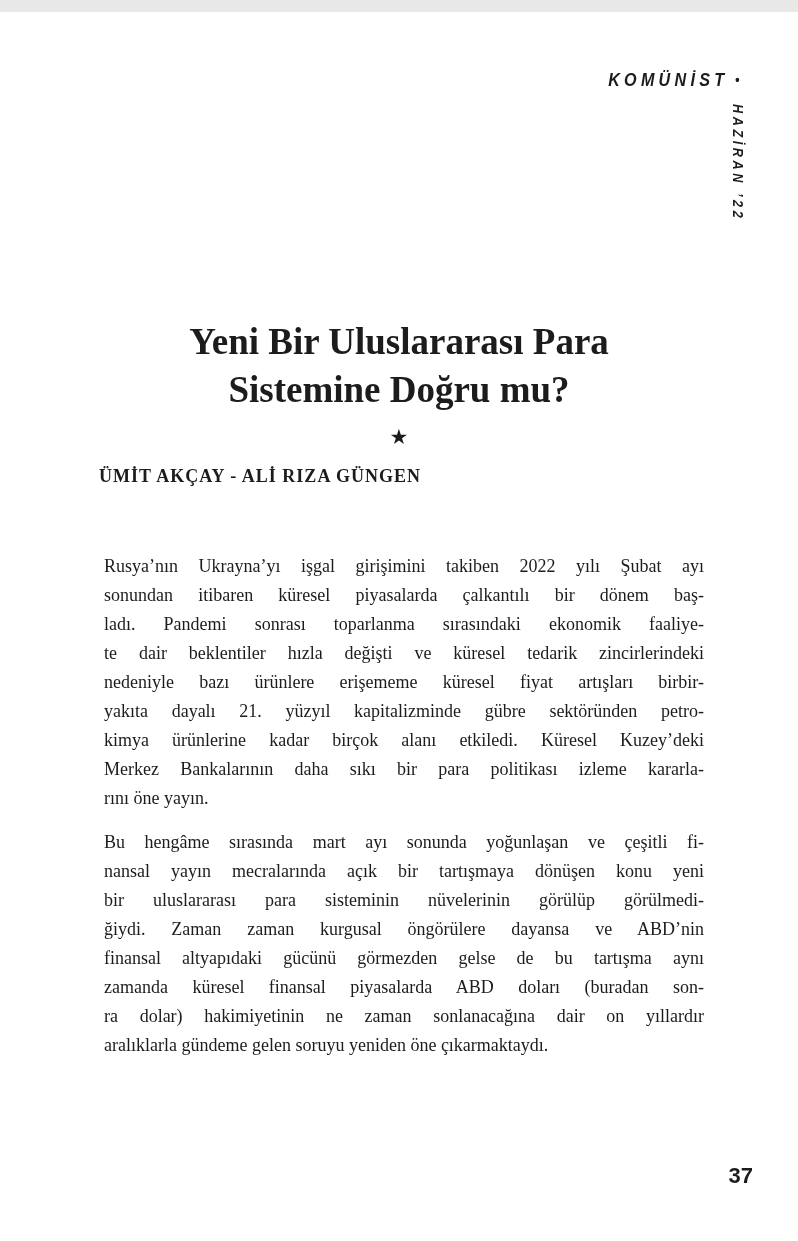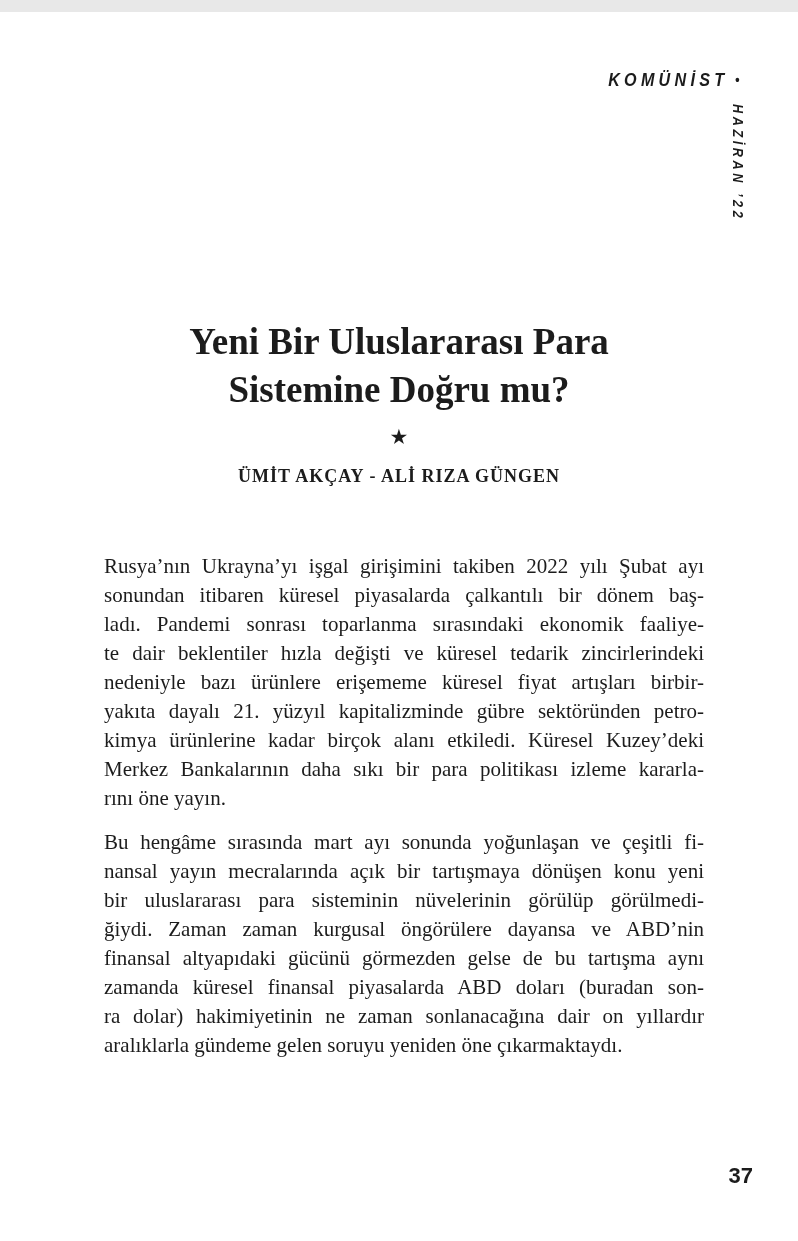--- a/index.html
+++ b/index.html
@@ -74,35 +74,35 @@
     width: 600px;
     text-align: center;
     font-size: 21px;
     line-height: 26px;
   }
   .authors {
     position: absolute;
     top: 454px;
     left: 99px;
     width: 600px;
-    text-align: center;
+    text-align: left;
     font-family: "Liberation Serif", "DejaVu Serif", serif;
     font-weight: bold;
     font-size: 18px;
     letter-spacing: 1px;
     white-space: nowrap;
   }
 
   
   .body-text {
     position: absolute;
     top: 540px;
     left: 104px;
     width: 600px;
-    font-size: 21px;
+    font-size: 18px;
     line-height: 29px;
   }
   .paragraph { margin: 0 0 15px 0; }
   .line {
     text-align: justify;
     text-align-last: justify;
     white-space: normal;
   }
   .line.last { text-align-last: left; }
 

